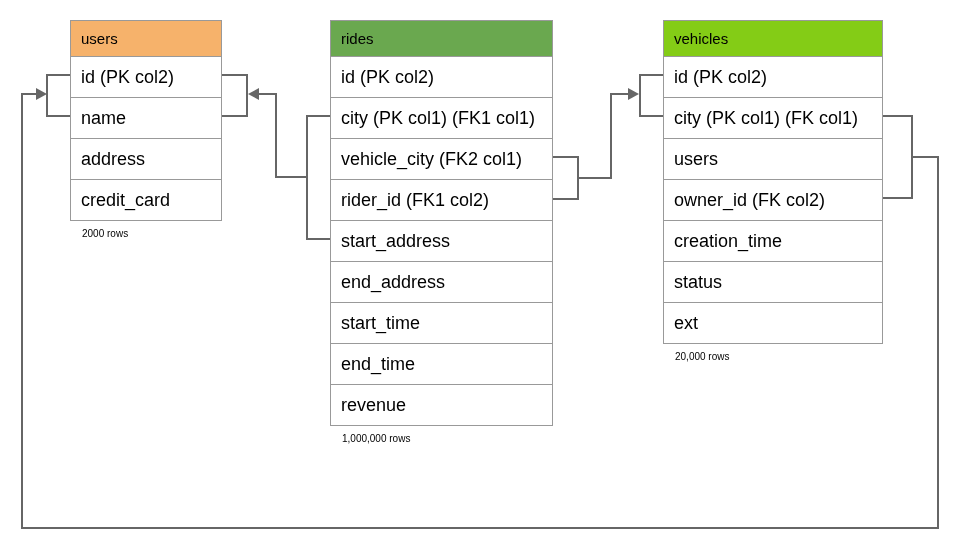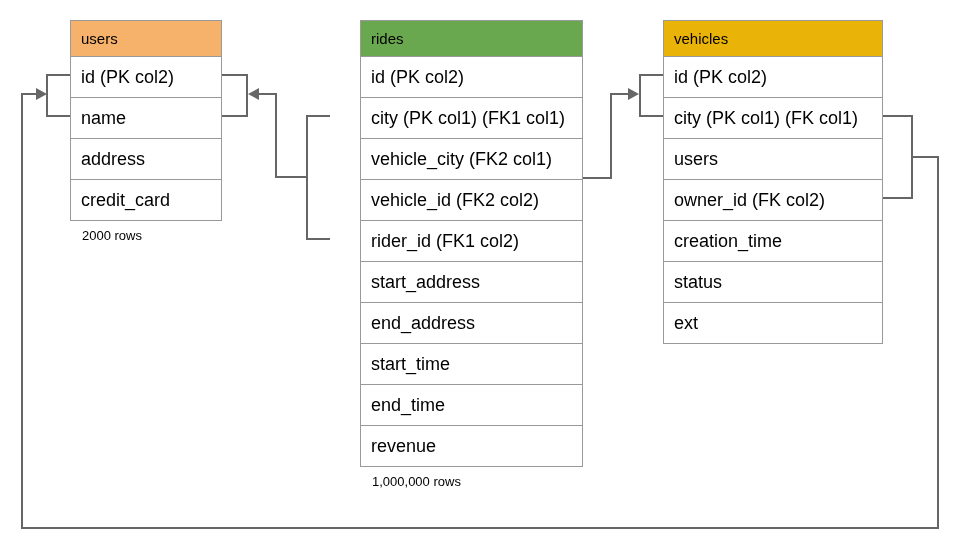--- a/index.html
+++ b/index.html
@@ -38,24 +38,24 @@
     padding-left:10px;
     font-size:18px;
     border-top:1px solid var(--border);
     box-sizing:border-box;
     background:#ffffff;
     white-space:nowrap;
   }
   .rowcount{
     margin-top:7px;
     padding-left:12px;
-    font-size:13px;
+    font-size:10px;
   }
   .t-users{left:70px;top:20px;width:152px;}
-  .t-rides{left:330px;top:20px;width:223px;margin-left:30px;}
+  .t-rides{left:330px;top:20px;width:223px;}
   .t-vehicles{left:663px;top:20px;width:220px;}
 </style>
 </head>
 <body>
 
 <div class="canvas">
 
   <svg class="connectors" viewBox="0 0 960 540">
 
     <g>
@@ -99,37 +99,37 @@
       </div>
     <div class="rowcount">2000 rows</div>
   </div>
 
   <div class="dbtable t-rides">
     <div class="tbox">
       <div class="thead" style="background: rgb(106, 168, 79);">rides</div>
     <div class="trow">id (PK col2)</div>
         <div class="trow">city (PK col1) (FK1 col1)</div>
         <div class="trow">vehicle_city (FK2 col1)</div>
-        <div class="trow">vehicle_id (FK2 col2)</div>
         <div class="trow">rider_id (FK1 col2)</div>
         <div class="trow">start_address</div>
         <div class="trow">end_address</div>
         <div class="trow">start_time</div>
         <div class="trow">end_time</div>
         <div class="trow">revenue</div>
       </div>
     <div class="rowcount">1,000,000 rows</div>
   </div>
 
   <div class="dbtable t-vehicles">
     <div class="tbox">
-      <div class="thead" style="background: #eab308; padding-left: 10px;">vehicles</div>
+      <div class="thead" style="background: #84cc16; padding-left: 10px;">vehicles</div>
     <div class="trow">id (PK col2)</div>
         <div class="trow">city (PK col1) (FK col1)</div>
         <div class="trow">users</div>
         <div class="trow">owner_id (FK col2)</div>
         <div class="trow">creation_time</div>
         <div class="trow">status</div>
         <div class="trow">ext</div>
       </div>
+    <div class="rowcount">20,000 rows</div>
   </div>
 
 </div>
 
 </body></html>

